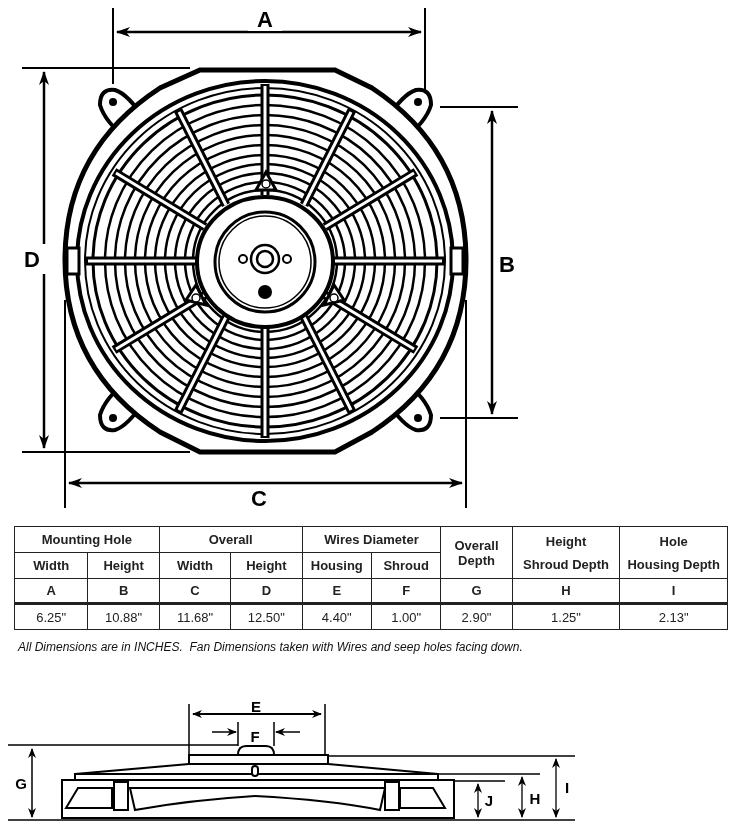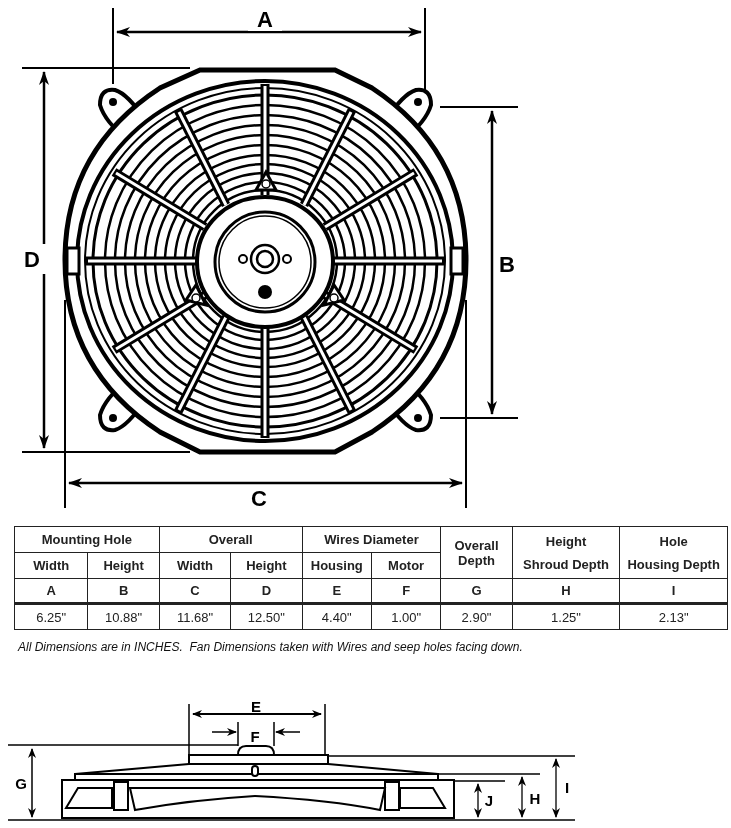--- a/index.html
+++ b/index.html
@@ -175,21 +175,21 @@
       <div>Hole</div>
       <div style="margin-top:8px">Housing Depth</div>
     </td>
   </tr>
   <tr>
     <td class="hdr" style="width:72px">Width</td>
     <td class="hdr" style="width:70px">Height</td>
     <td class="hdr" style="width:70px">Width</td>
     <td class="hdr" style="width:70px">Height</td>
     <td class="hdr" style="width:68px">Housing</td>
-    <td class="hdr" style="width:68px">Motor</td>
+    <td class="hdr" style="width:68px">Shroud</td>
   </tr>
   <tr class="letters">
     <td>A</td>
     <td>B</td>
     <td>C</td>
     <td>D</td>
     <td>E</td>
     <td>F</td>
     <td>G</td>
     <td>H</td>

